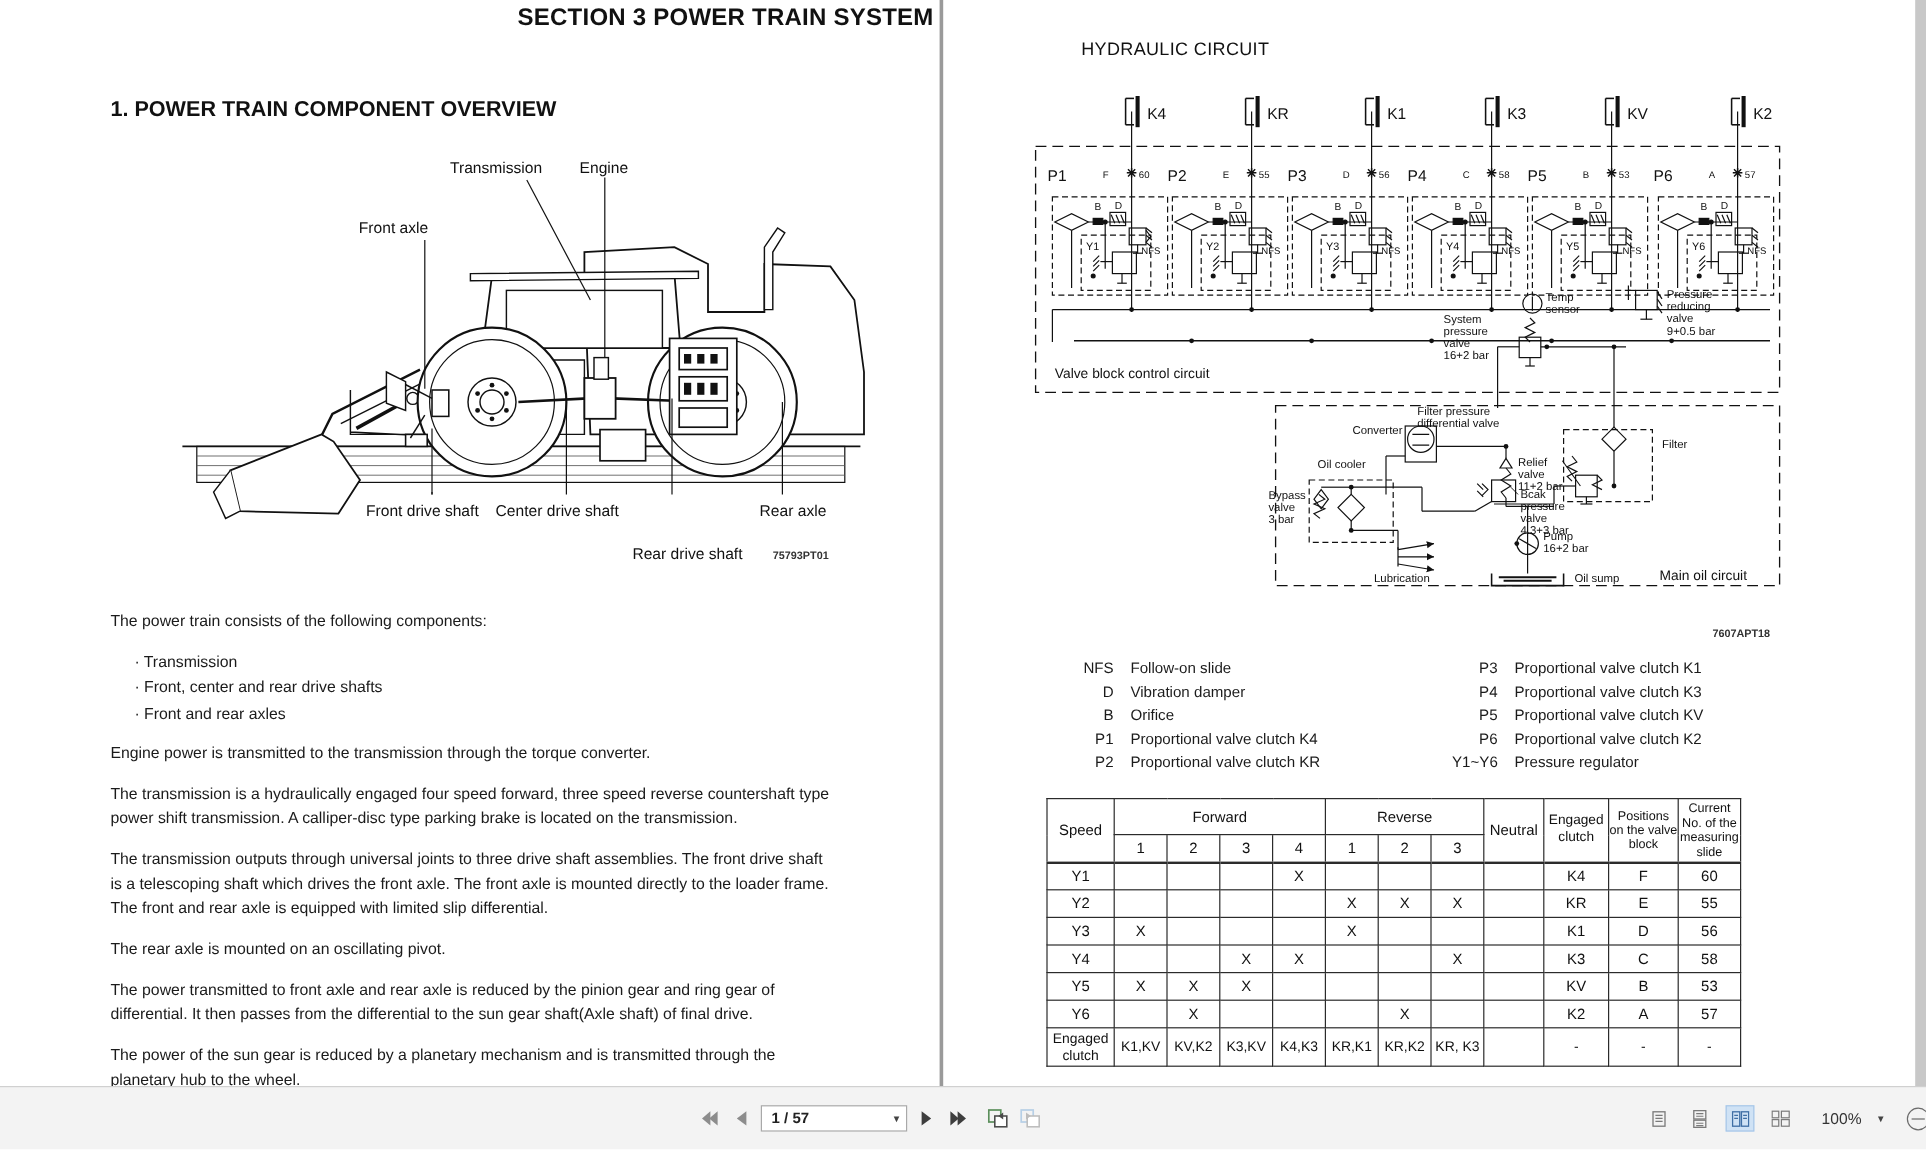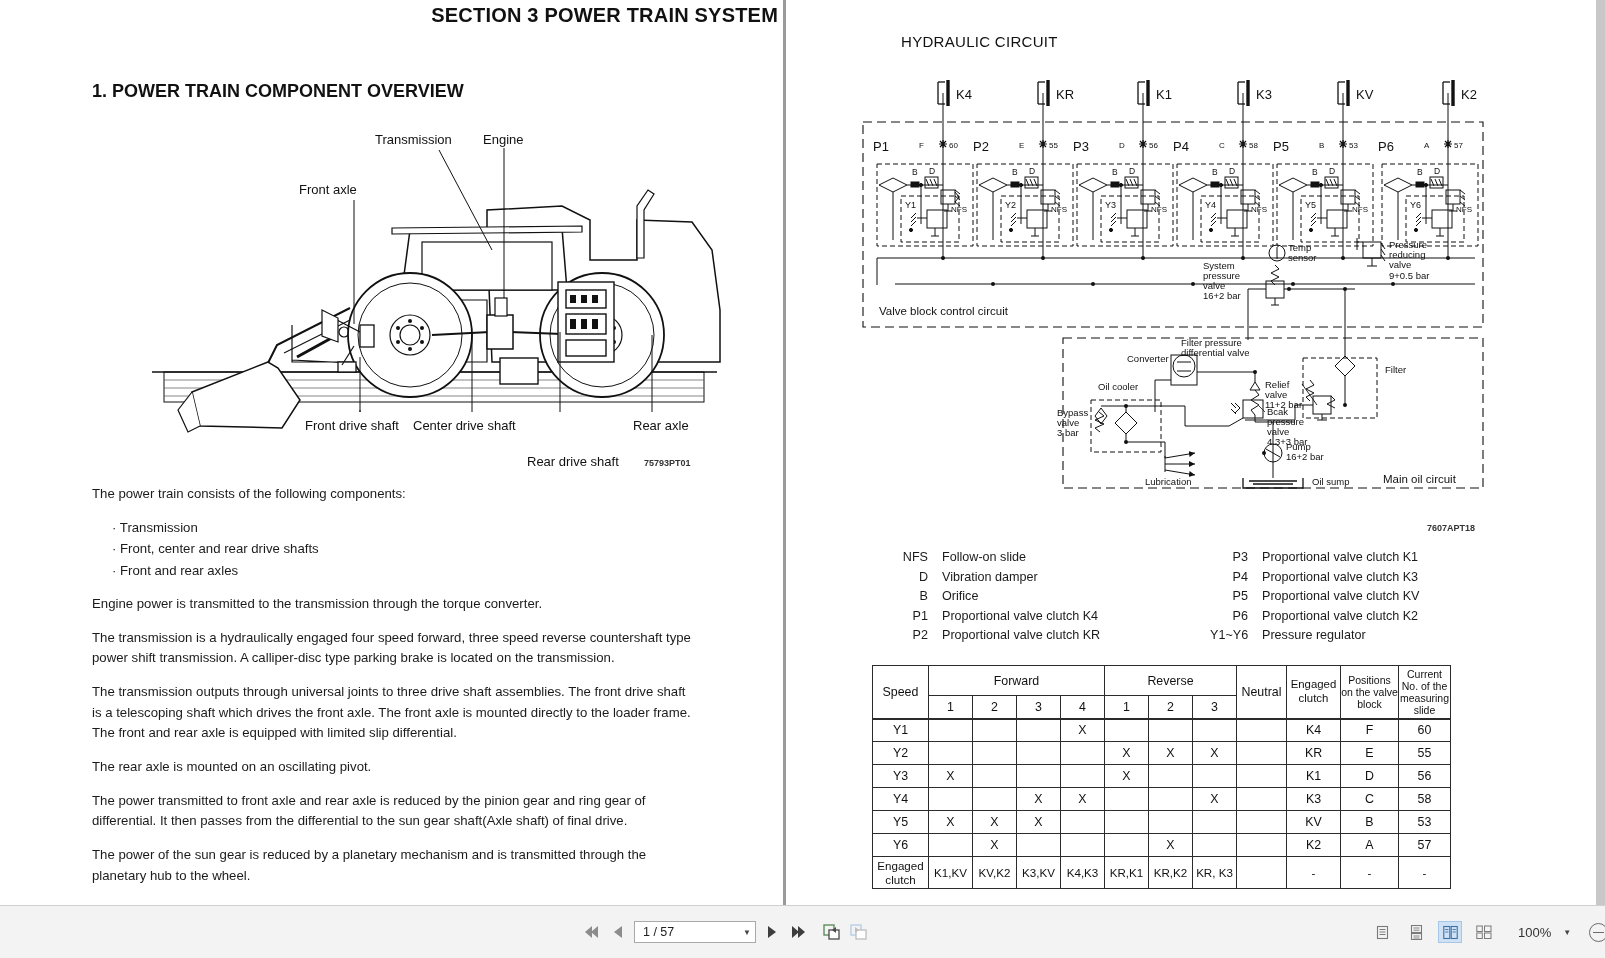--- a/index.html
+++ b/index.html
@@ -55,21 +55,21 @@
   .callout-label {
     position:absolute; font-size:13px; color:#111; white-space:nowrap;
   }
 
   .fig-ref-left {
     position:absolute; left:556px; top:458px;
     font-size:9px; font-weight:bold; color:#333;
   }
 
   
-  .body { position:absolute; left:4px; top:484px; width:600px; }
+  .body { position:absolute; left:4px; top:508px; width:600px; }
   .body p { margin:0 0 14px 0; font-size:13.2px; line-height:1.53; color:#1b1b1b; }
   .body ul { margin:0 0 13px 0; padding-left:20px; list-style:none; }
   .body li { font-size:13.2px; line-height:1.53; color:#1b1b1b; margin-bottom:1px; }
   .body li:before { content:"· "; }
 
   
   .page-right { position:absolute; left:855px; top:0; width:740px; height:905px; }
   .hyd-title {
     position:absolute; left:46px; top:33px;
     font-size:15px; font-weight:normal; color:#111; letter-spacing:0.3px;
@@ -113,21 +113,21 @@
   .small-hdr { font-size:11.4px; line-height:1.18; }
   .tiny-hdr  { font-size:10.5px; line-height:1.15; }
   .thick-top { border-top:2px solid #2b2b2b !important; }
 
   
   .toolbar {
     position:absolute; left:0; top:905px; width:1605px; height:53px;
     background:#f3f3f3; border-top:1px solid #d0d0d0;
     display:flex; align-items:center;
   }
-  .tb-left { position:absolute; left:580px; display:flex; align-items:center; gap:5px; }
+  .tb-left { position:absolute; left:580px; display:flex; align-items:center; gap:5px;font-weight:bold; }
   .tb-right { position:absolute; left:1370px; display:flex; align-items:center; gap:10px; }
   .tb-btn {
     width:22px; height:22px; display:flex; align-items:center; justify-content:center;
     color:#4a4a4a;
   }
   .tb-btn.dis { color:#b9b9b9; }
   .page-box {
     width:122px; height:22px; background:#fff;
     border:1px solid #a9a9a9;
     display:flex; align-items:center; justify-content:space-between;

